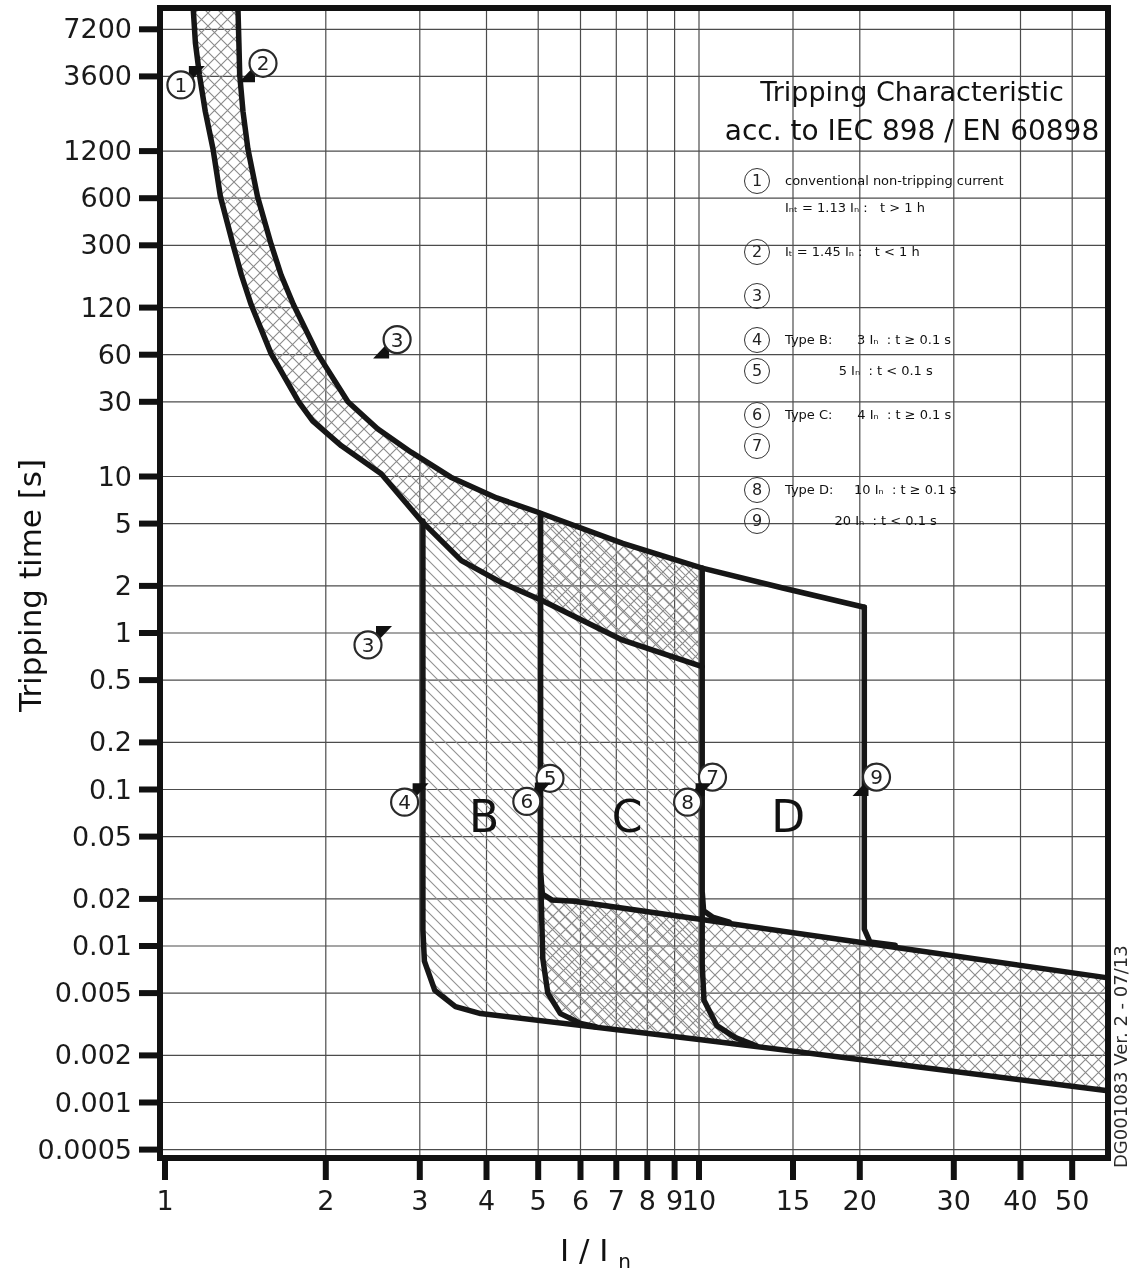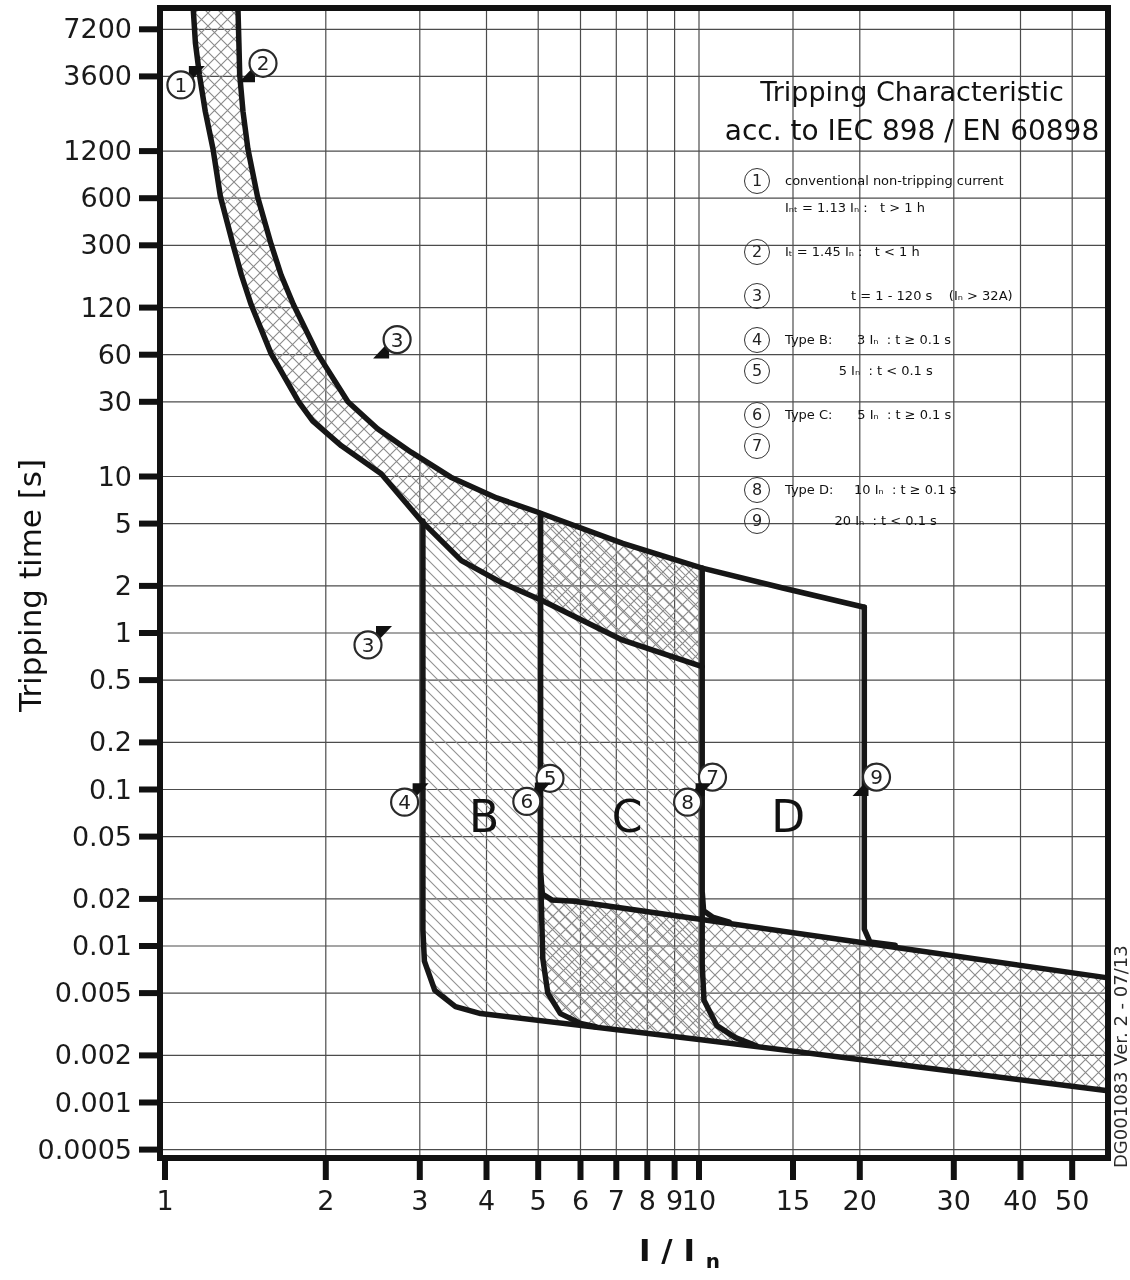--- a/index.html
+++ b/index.html
@@ -11,22 +11,22 @@
   .curve{stroke:#161616;stroke-width:5.5;fill:none;stroke-linejoin:round;stroke-linecap:round;}
   .border{fill:none;stroke:#111;stroke-width:6;}
   .tick{stroke:#111;stroke-width:6;}
   .ticklabel{font-size:27px;fill:#1a1a1a;}
   .regionlabel{font-size:44px;fill:#111;}
   .marker-circle{fill:#fff;stroke:#2a2a2a;stroke-width:2.2;}
   .marker-num{font-size:20px;fill:#222;}
   .marker-arrow{fill:#111;}
   #y-axis-title{position:absolute;left:12px;top:712px;transform:rotate(-90deg);
       transform-origin:0 0;font-size:31px;white-space:nowrap;}
-  #x-axis-title{position:absolute;left:560px;top:1232px;width:160px;text-align:right;
-      font-size:31px;font-weight:bold;}
+  #x-axis-title{position:absolute;left:560px;top:1232px;width:160px;text-align:left;
+      font-size:31px;}
   #x-axis-title sub{font-size:20px;}
   #legend{position:absolute;left:712px;top:40px;width:400px;}
   #legend-title{font-size:27px;text-align:center;margin-top:36px;}
   #legend-subtitle{font-size:28px;text-align:center;margin-top:7px;}
   #legend-items{margin-top:20px;}
   .legend-item{display:flex;align-items:flex-start;margin-top:4px;}
   .legend-item.group-start{margin-top:17px;}
   .legend-circle{width:24px;height:24px;border:1.6px solid #333;border-radius:50%;
       flex:0 0 auto;margin:1px 15px 0 32px;font-size:16px;line-height:24px;
       text-align:center;color:#222;}
@@ -227,39 +227,38 @@
         </div>
         <div class="legend-item group-start">
           <div class="legend-circle">2</div>
           <div class="legend-lines">
             <div class="legend-line">Iₜ = 1.45 Iₙ :   t &lt; 1 h</div>
           </div>
         </div>
         <div class="legend-item group-start">
           <div class="legend-circle">3</div>
           <div class="legend-lines">
-            <div class="legend-line">                t = 1 - 120 s    (Iₙ &gt; 32A)</div>
           </div>
         </div>
         <div class="legend-item group-start">
           <div class="legend-circle">4</div>
           <div class="legend-lines">
             <div class="legend-line">Type B:      3 Iₙ  : t ≥ 0.1 s</div>
           </div>
         </div>
         <div class="legend-item">
           <div class="legend-circle">5</div>
           <div class="legend-lines">
             <div class="legend-line">             5 Iₙ  : t &lt; 0.1 s</div>
           </div>
         </div>
         <div class="legend-item group-start">
           <div class="legend-circle">6</div>
           <div class="legend-lines">
-            <div class="legend-line">Type C:      5 Iₙ  : t ≥ 0.1 s</div>
+            <div class="legend-line">Type C:      4 Iₙ  : t ≥ 0.1 s</div>
           </div>
         </div>
         <div class="legend-item">
           <div class="legend-circle">7</div>
         </div>
         <div class="legend-item group-start">
           <div class="legend-circle">8</div>
           <div class="legend-lines">
             <div class="legend-line">Type D:     10 Iₙ  : t ≥ 0.1 s</div>
           </div>

